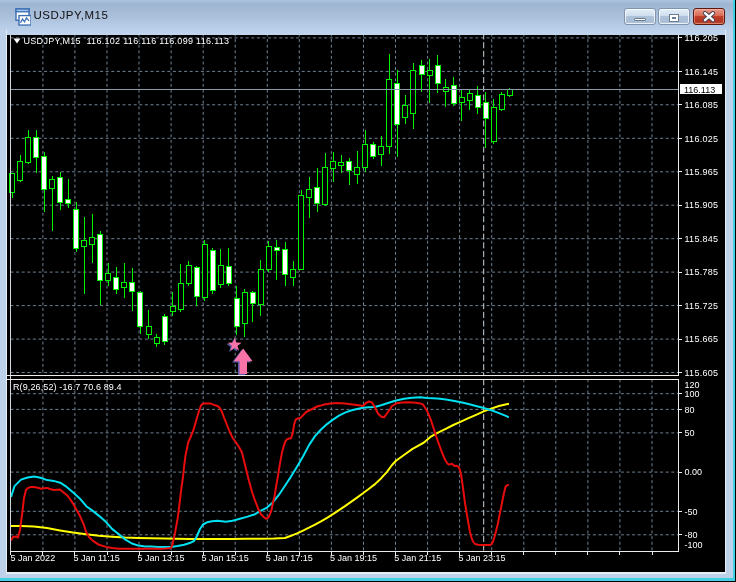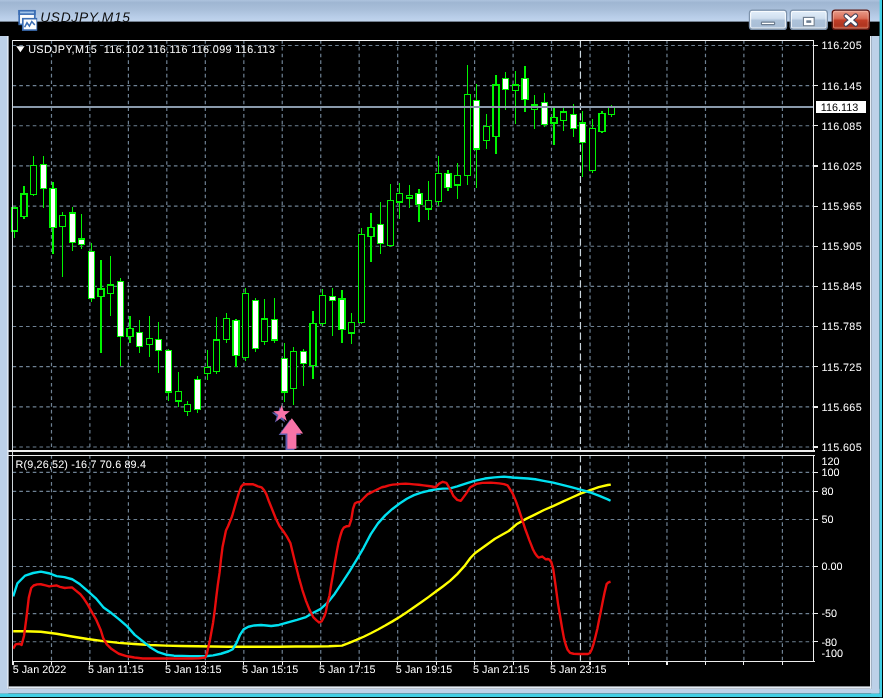--- a/index.html
+++ b/index.html
@@ -1,17 +1,17 @@
 <!DOCTYPE html>
 <html><head><meta charset="utf-8"><style>
 html,body{margin:0;padding:0;width:736px;height:582px;overflow:hidden;background:#000;}
 *{box-sizing:border-box;}
 #win{position:relative;width:736px;height:582px;font-family:"Liberation Sans",sans-serif;}
-#titlebar{position:absolute;left:0;top:0;width:736px;height:18px;
- background:linear-gradient(to bottom,#adc3de 0%,#9fb6d2 12%,#a9bfda 45%,#b8cde8 78%,#c1d5ee 100%);font-style:italic;}
+#titlebar{position:absolute;left:0;top:0;width:736px;height:35px;
+ background:linear-gradient(to bottom,#adc3de 0%,#9fb6d2 12%,#a9bfda 45%,#b8cde8 78%,#c1d5ee 100%);}
 #titletext{position:absolute;left:33.5px;top:9px;font-size:11.5px;color:#101010;letter-spacing:0.55px;}
 #client{position:absolute;left:7px;top:31px;width:717.5px;height:541px;background:#000;}
 .frame{position:absolute;}
 #btns{position:absolute;right:11.5px;top:7.5px;height:18px;font-size:0;}
 .btn{position:relative;display:inline-block;width:32px;height:17.5px;border-radius:3px;margin-left:2.2px;vertical-align:top;}
 .btn.std{border:1px solid #7e93ac;background:linear-gradient(to bottom,#e3eefa 0%,#cfdeee 45%,#aec3da 50%,#a9bed6 85%,#b6cbe2 100%);box-shadow:inset 0 0 0 1px rgba(255,255,255,0.75);}
 .btn.close{border:1px solid #5e1710;background:linear-gradient(to bottom,#e99c8a 0%,#d86a54 45%,#c13e28 50%,#b03520 80%,#c04c34 100%);box-shadow:inset 0 0 0 1px rgba(255,200,180,0.45);}
 #minico{position:absolute;left:9px;top:9px;width:12px;height:3.5px;background:#fff;border:1px solid #6d7d90;border-radius:1px;}
 #maxico{position:absolute;left:10px;top:5px;width:10px;height:8px;border:1px solid #6d7d90;background:#fff;}
 #maxico2{position:absolute;left:2px;top:2px;width:4px;height:2px;background:#b8c8da;border:1px solid #6d7d90;}

